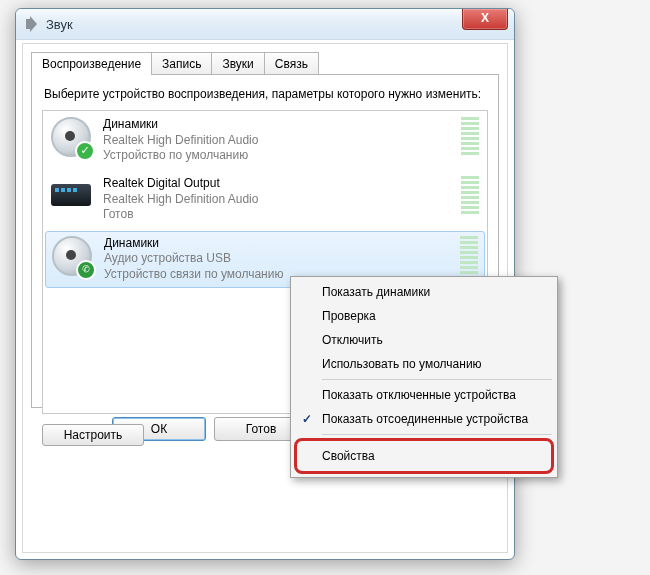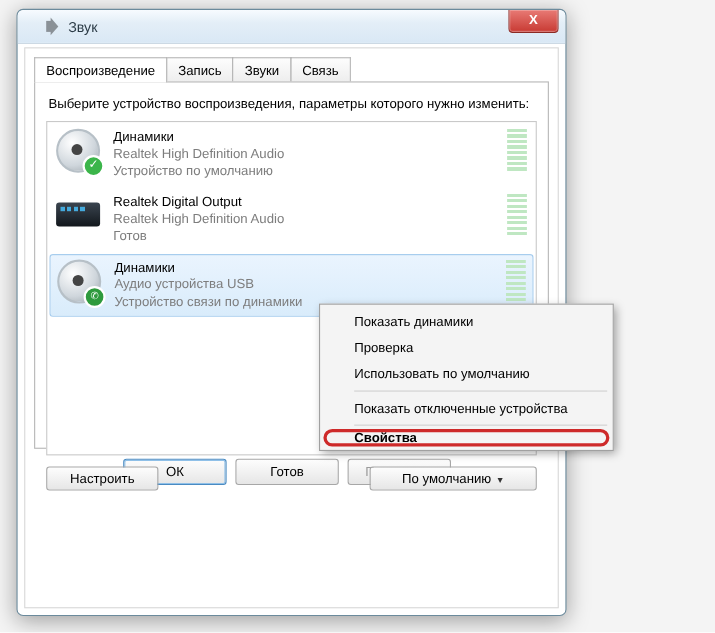--- a/index.html
+++ b/index.html
@@ -1,18 +1,18 @@
 <!DOCTYPE html>
 <html><head>
 <meta charset="utf-8">
 <style>
   html,body{margin:0;padding:0;font-family:"Segoe UI",Tahoma,sans-serif;font-size:12px;color:#000;background:#fff}
   .stage{position:relative;width:650px;height:575px;background:#f4f4f4}
   .window{position:absolute;left:15px;top:8px;width:498px;height:550px;background:#fff;border:1px solid #6b8a9c;border-radius:6px;box-shadow:0 4px 20px rgba(0,0,0,.35)}
-  .titlebar{height:30px;background:linear-gradient(#f7fbff,#e3eef7 40%,#d9e8f5);border-bottom:1px solid #ccd9e4;border-radius:6px 6px 0 0;display:flex;align-items:center;padding:0 24px;position:relative}
+  .titlebar{height:30px;background:linear-gradient(#f7fbff,#e3eef7 40%,#d9e8f5);border-bottom:1px solid #ccd9e4;border-radius:6px 6px 0 0;display:flex;align-items:center;padding:0 8px;position:relative}
   .title-icon{width:16px;height:16px;margin-right:6px}
   .title-text{font-size:13px;color:#2b3b46}
   .close-btn{position:absolute;right:6px;top:0px;width:44px;height:20px;background:linear-gradient(#e87a75,#c83a33);border:1px solid #8b2a24;border-top:none;border-radius:0 0 4px 4px;color:#fff;text-align:center;line-height:18px;font-weight:bold;font-size:12px;box-shadow:inset 0 0 0 1px rgba(255,255,255,.25)}
   .client{position:absolute;left:6px;right:6px;top:34px;bottom:6px;background:#fff;border:1px solid #d8d8d8}
   .tabs{display:flex;padding:8px 8px 0 8px;gap:0}
   .tab{border:1px solid #b6b6b6;border-bottom:none;background:linear-gradient(#fdfdfd,#ededed);padding:4px 10px 4px 10px;margin-right:-1px;font-size:12px;cursor:default}
   .tab.active{background:#fff;position:relative;z-index:2}
   .tabpage{border:1px solid #b6b6b6;margin:0 8px 8px 8px;padding:9px 10px 8px 10px;position:relative;top:-1px;background:#fff;height:334px;box-sizing:border-box}
   .instr{font-size:12px;margin:2px 2px 8px 2px;line-height:1.35}
   .device-list{border:1px solid #c9c9c9;height:302px;background:#fff;overflow:hidden}
@@ -31,21 +31,21 @@
   .btn-default .arrow{font-size:8px;margin-left:4px;color:#333}
   .ok-row{display:flex;justify-content:center;gap:8px;padding:0 8px 10px 0}
   .ok-row .btn{width:92px;padding:4px 0}
   .ok-row .btn.primary{border:1px solid #4a8bc2;box-shadow:0 0 0 1px #8fc0e8 inset}
   .ok-row .btn.disabled{color:#9b9b9b}
   
   .ctxmenu{position:absolute;left:290px;top:276px;width:260px;background:#f4f4f4;border:1px solid #a0a0a0;box-shadow:3px 3px 8px rgba(0,0,0,.35);padding:3px}
   .ctx-item{display:flex;align-items:center;height:24px;padding:0 8px 0 28px;font-size:12px;cursor:default;position:relative}
   .ctx-sep{height:1px;background:#d0d0d0;margin:3px 2px 3px 28px}
   .ctx-check::before{content:"✓";position:absolute;left:8px;color:#1a3e7a;font-weight:bold}
-  .ctx-props{outline:3px solid #ce2a2a;outline-offset:-3px;border-radius:8px;font-weight:bold;height:16px}
+  .ctx-props{outline:3px solid #ce2a2a;outline-offset:-3px;border-radius:8px;font-weight:normal;height:36px}
   
   .spk-disc{width:36px;height:36px;border-radius:50%;background:radial-gradient(circle at 35% 30%,#fff,#cfd6dc 60%,#9aa2a8);border:2px solid #b7c0c7;position:relative}
   .spk-disc::after{content:"";position:absolute;left:12px;top:12px;width:10px;height:10px;border-radius:50%;background:#444}
   .badge{position:absolute;right:-4px;bottom:-4px;width:16px;height:16px;border-radius:50%;background:#3bb54a;border:2px solid #fff;color:#fff;text-align:center;line-height:14px;font-size:11px}
   .badge.phone{background:#2e9a3d;font-size:9px;line-height:15px}
   .hardware{width:40px;height:22px;background:linear-gradient(#3b4550,#12171c);border-radius:3px;margin-top:8px;position:relative}
   .hardware::before{content:"";position:absolute;left:4px;top:4px;width:28px;height:4px;background:linear-gradient(90deg,#4ad 0 4px,transparent 4px 6px,#4ad 6px 10px,transparent 10px 12px,#4ad 12px 16px,transparent 16px 18px,#4ad 18px 22px,transparent 22px)}
   .speaker-ico{width:16px;height:16px;position:relative}
   .speaker-ico::before{content:"";position:absolute;left:2px;top:3px;width:6px;height:10px;background:#8a9197}
   .speaker-ico::after{content:"";position:absolute;left:6px;top:0;border:8px solid transparent;border-left:7px solid #8a9197}
@@ -100,21 +100,21 @@
           </div>
 
           <div class="device selected">
             <div class="dev-icon">
               <div class="spk-disc"></div>
               <div class="badge phone">✆</div>
             </div>
             <div class="dev-text">
               <div class="dev-name">Динамики</div>
               <div class="dev-driver">Аудио устройства USB</div>
-              <div class="dev-status">Устройство связи по динамики</div>
+              <div class="dev-status">Устройство связи по умолчанию</div>
             </div>
             <div class="level"></div>
           </div>
 
         </div>
 
         <div class="btnrow">
           <div class="btn btn-config">Настроить</div>
           <div class="btn btn-default">
             <span>По умолчанию</span><span class="arrow">▼</span>
@@ -126,19 +126,21 @@
         <div class="btn primary">ОК</div>
         <div class="btn">Готов</div>
         <div class="btn disabled">Применить</div>
       </div>
     </div>
   </div>
 
   <div class="ctxmenu">
     <div class="ctx-item">Показать динамики</div>
     <div class="ctx-item">Проверка</div>
+    <div class="ctx-item">Отключить</div>
     <div class="ctx-item">Использовать по умолчанию</div>
     <div class="ctx-sep"></div>
     <div class="ctx-item">Показать отключенные устройства</div>
+    <div class="ctx-item ctx-check">Показать отсоединенные устройства</div>
     <div class="ctx-sep"></div>
     <div class="ctx-item ctx-props">Свойства</div>
   </div>
 </div>
 
 </body></html>

